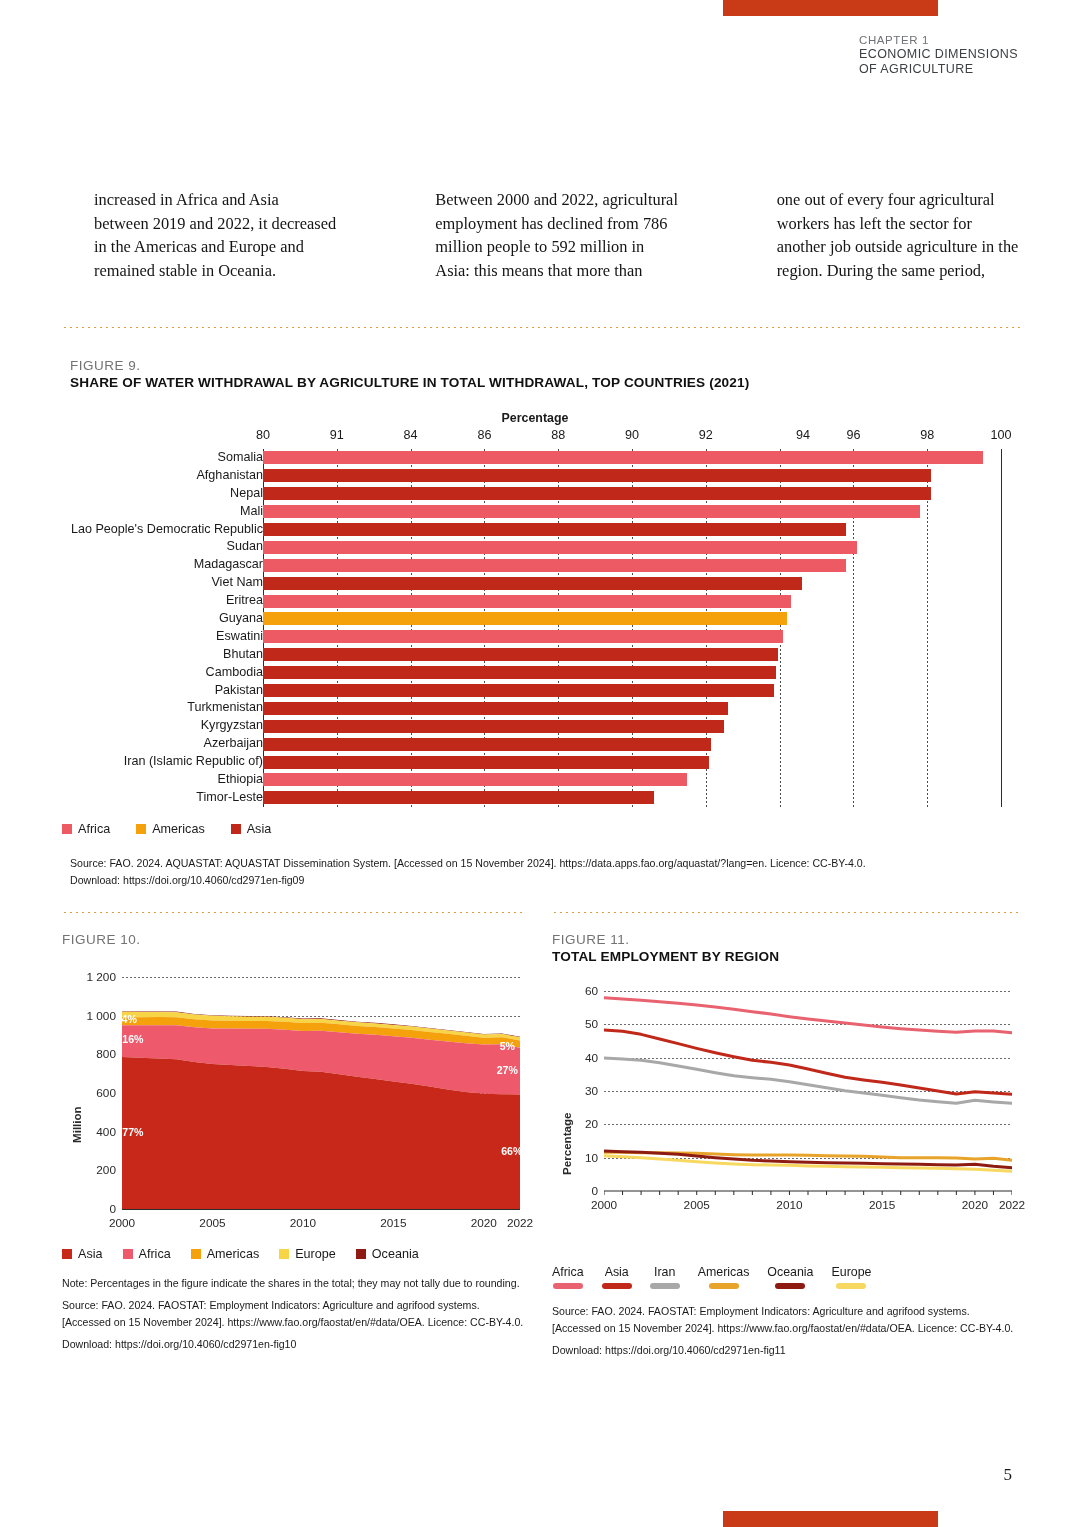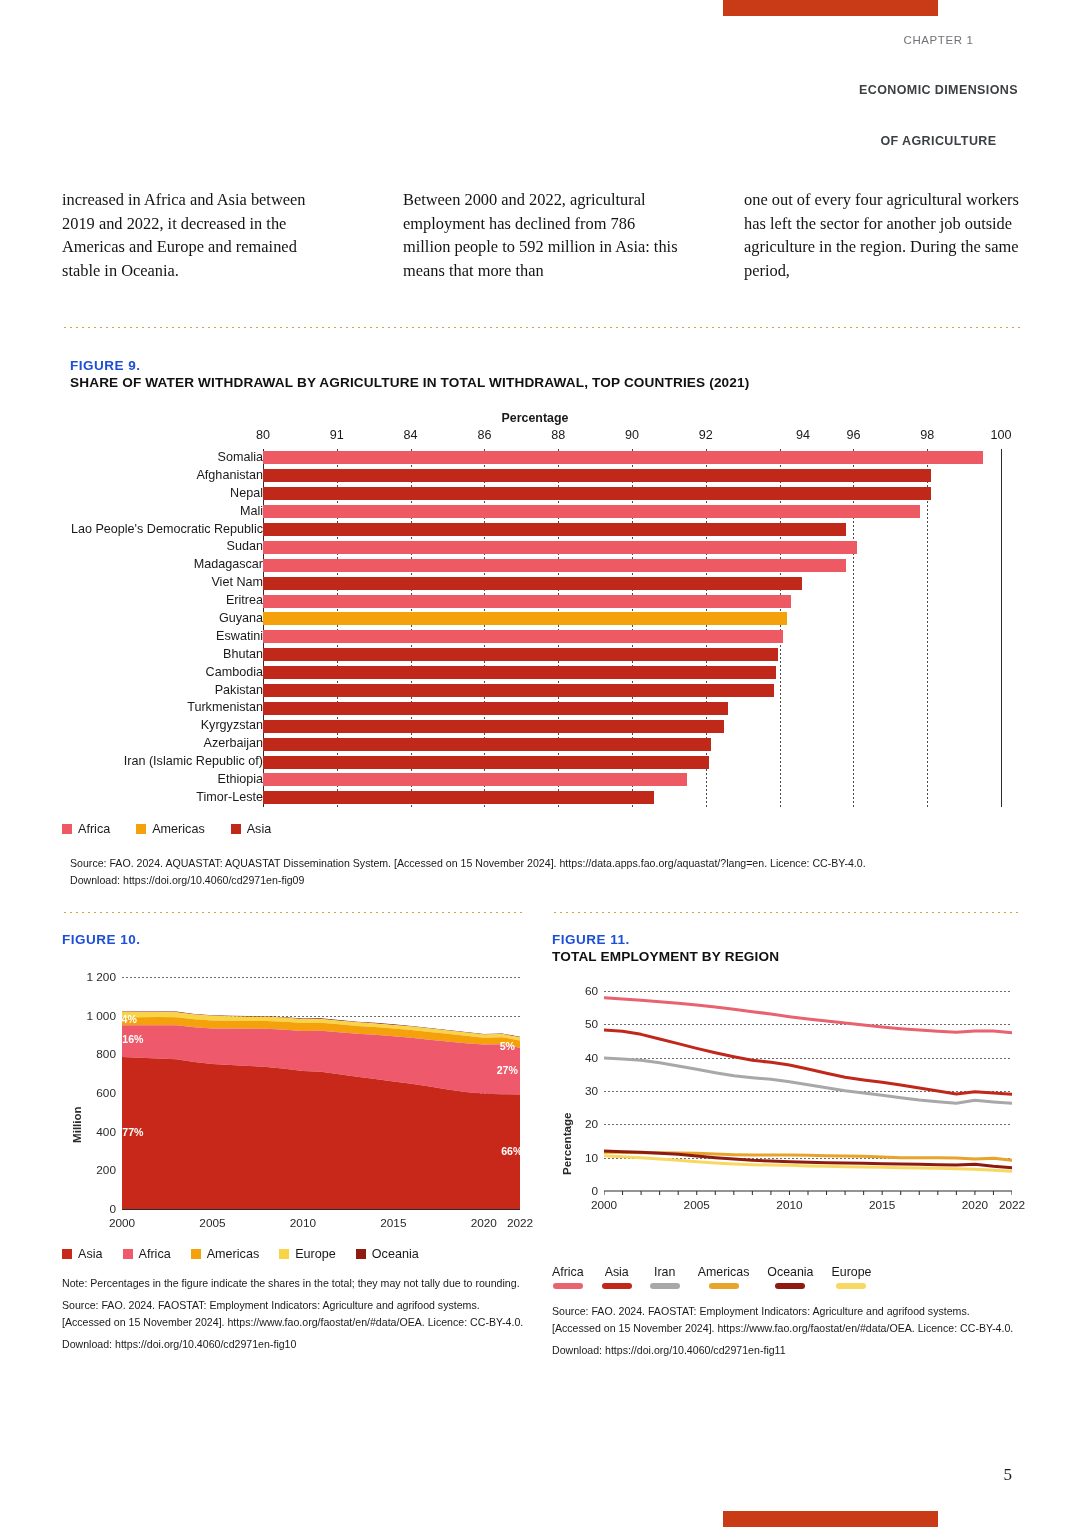--- a/index.html
+++ b/index.html
@@ -15,65 +15,64 @@
   
   .top-bar {
     position: absolute;
     left: 723px; top: 0;
     width: 215px; height: 16px;
     background: #C93A16;
   }
   .chapter-block {
     position: absolute;
     right: 62px; top: 33px;
-    text-align: center;
+    text-align: left;
     color: #6f7276;
     font-size: 11.5px;
     letter-spacing: 0.6px;
     line-height: 14px;
   }
   .chapter-block .c-title {
     color: #3d4043;
-    font-weight: 700;
+    font-weight: 400;
     font-size: 12.5px;
     letter-spacing: 0.4px;
     line-height: 15px;
-    margin-top: 36px;
   }
 
   
   .cols {
     position: absolute;
     left: 62px; top: 188px;
     width: 958px;
     display: flex;
     gap: 66px;
     font-family: "Liberation Serif", serif;
     font-size: 16.4px;
     line-height: 23.6px;
     color: #141414;
   }
-  .cols .col { width: 275px; }
+  .cols .col { width: 275px; margin-left: 32px; }
 
   
   .dot-rule {
     position: absolute;
     height: 3px;
     background-image: radial-gradient(#D9A13B 1.1px, transparent 1.3px);
     background-size: 6px 3px;
     background-repeat: repeat-x;
   }
   #rule-top   { left: 62px; top: 326px; width: 958px; }
   #rule-mid-l { left: 62px; top: 911px; width: 462px; }
   #rule-mid-r { left: 552px; top: 911px; width: 468px; }
 
   
   .fig-num {
-    font-size: 13.5px; color: #1d4ed8; letter-spacing: 0.5px;
-    font-weight: 700;
+    font-size: 13.5px; color: #737373; letter-spacing: 0.5px;
+    font-weight: 400;
   }
   .fig-title {
     font-size: 13.6px; color: #111; font-weight: 700;
     letter-spacing: 0.15px; line-height: 17px; margin-top: 1px;
   }
 
   
   #fig9 { position: absolute; left: 70px; top: 358px; width: 950px; }
   #fig9-plot {
     position: relative;

